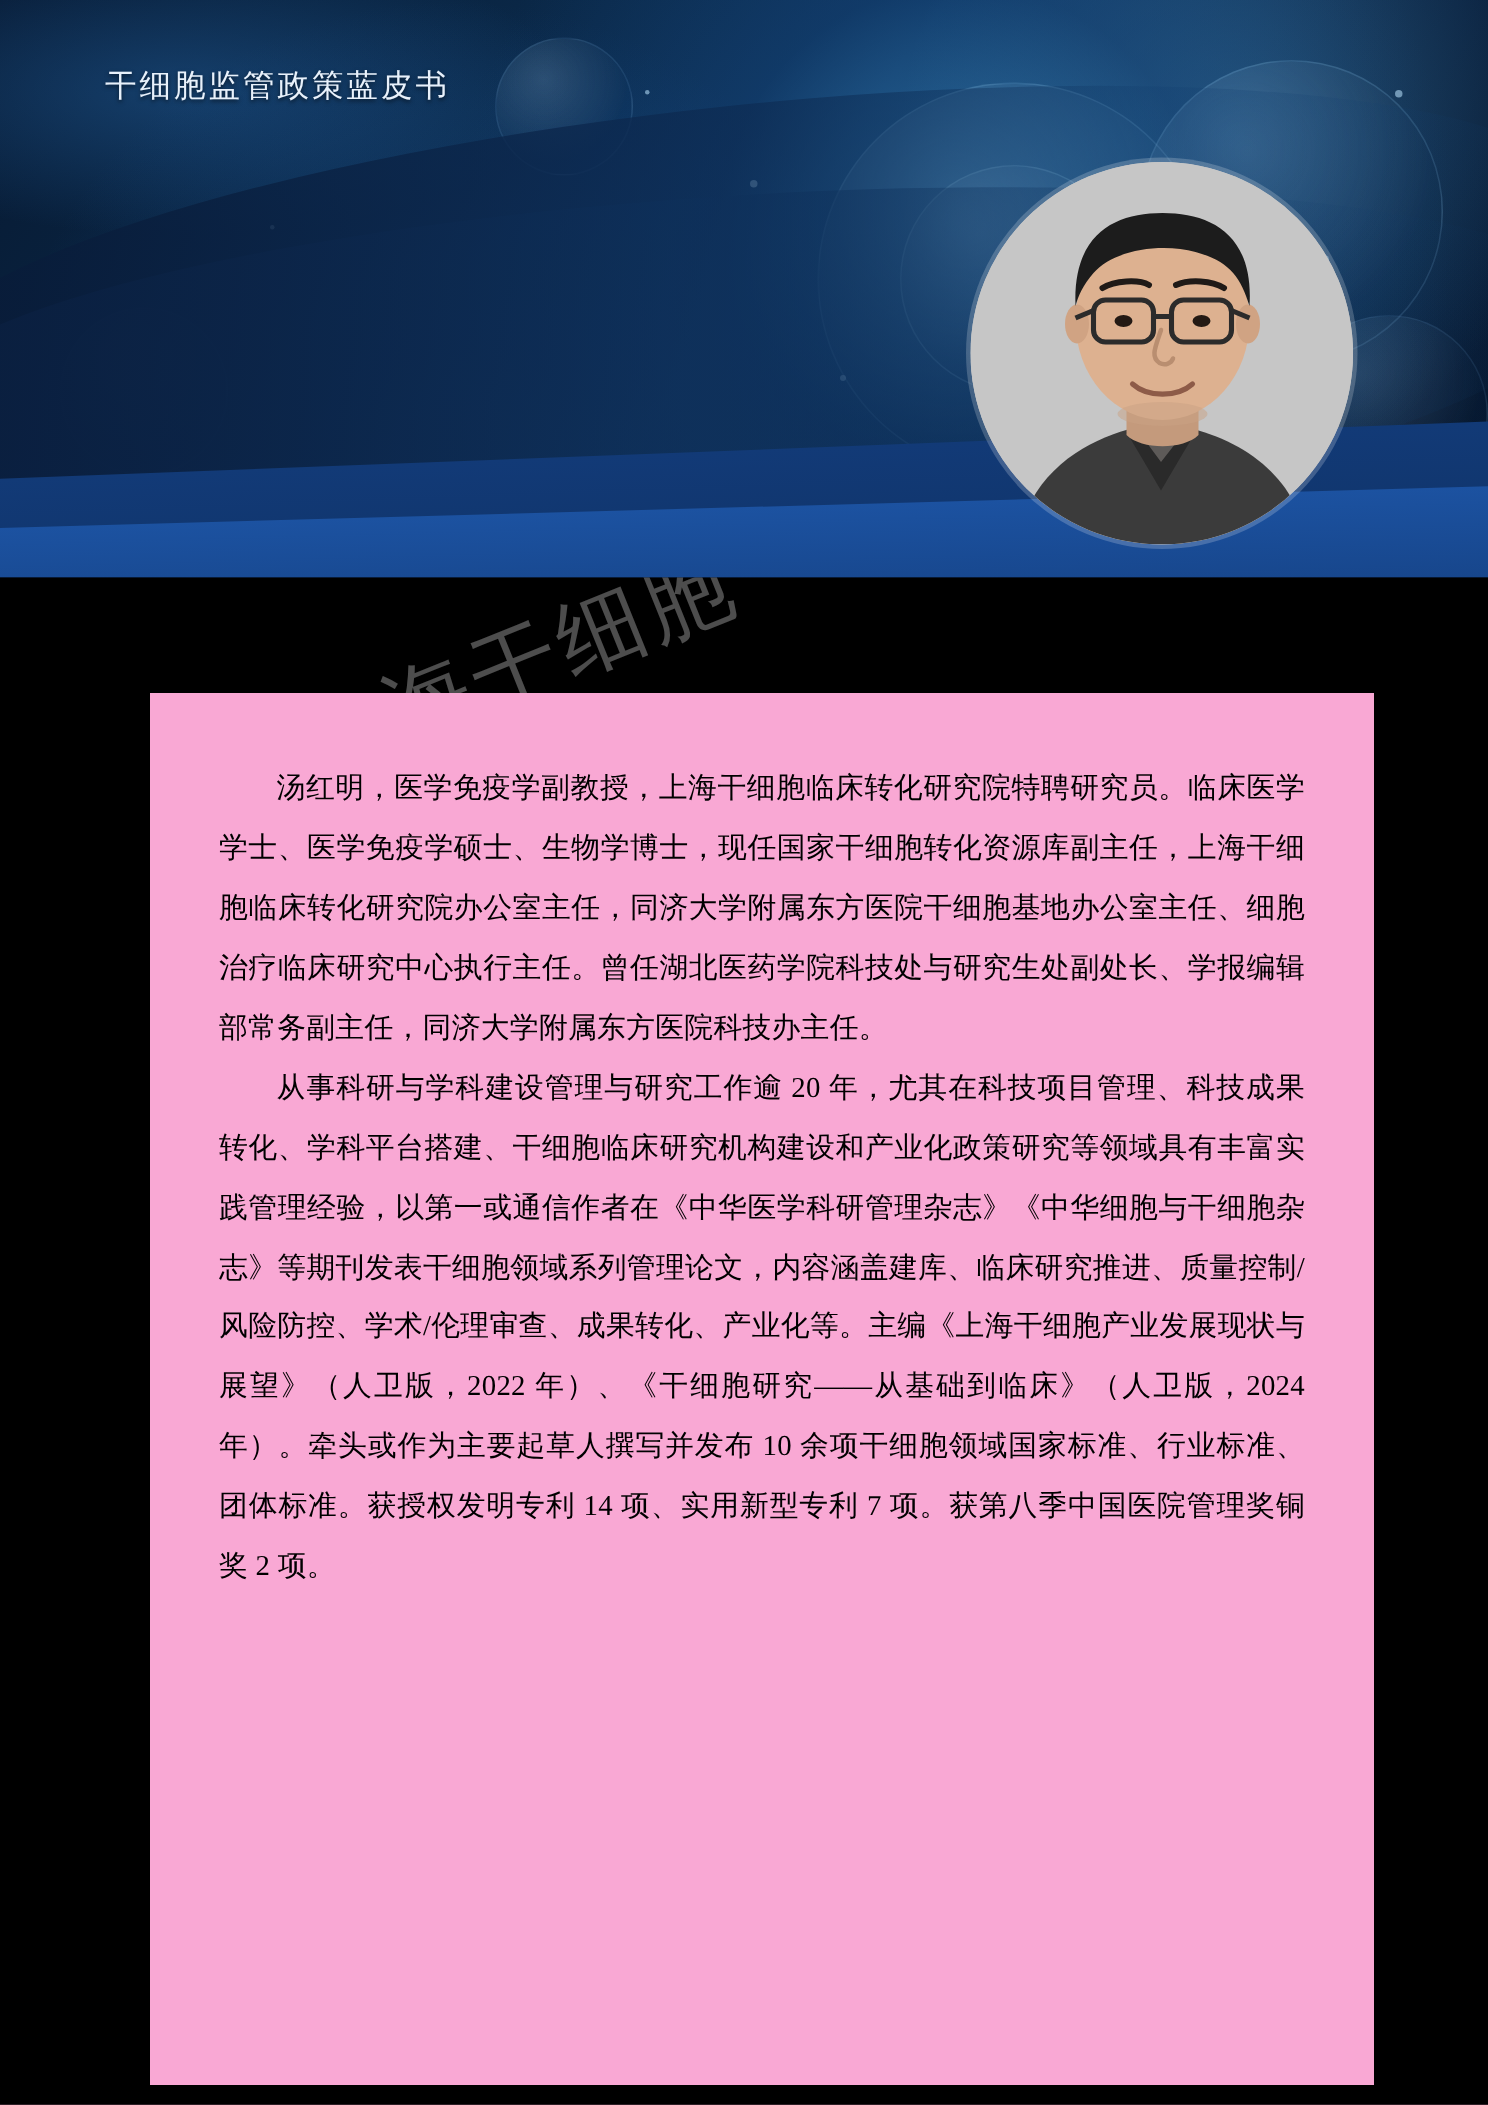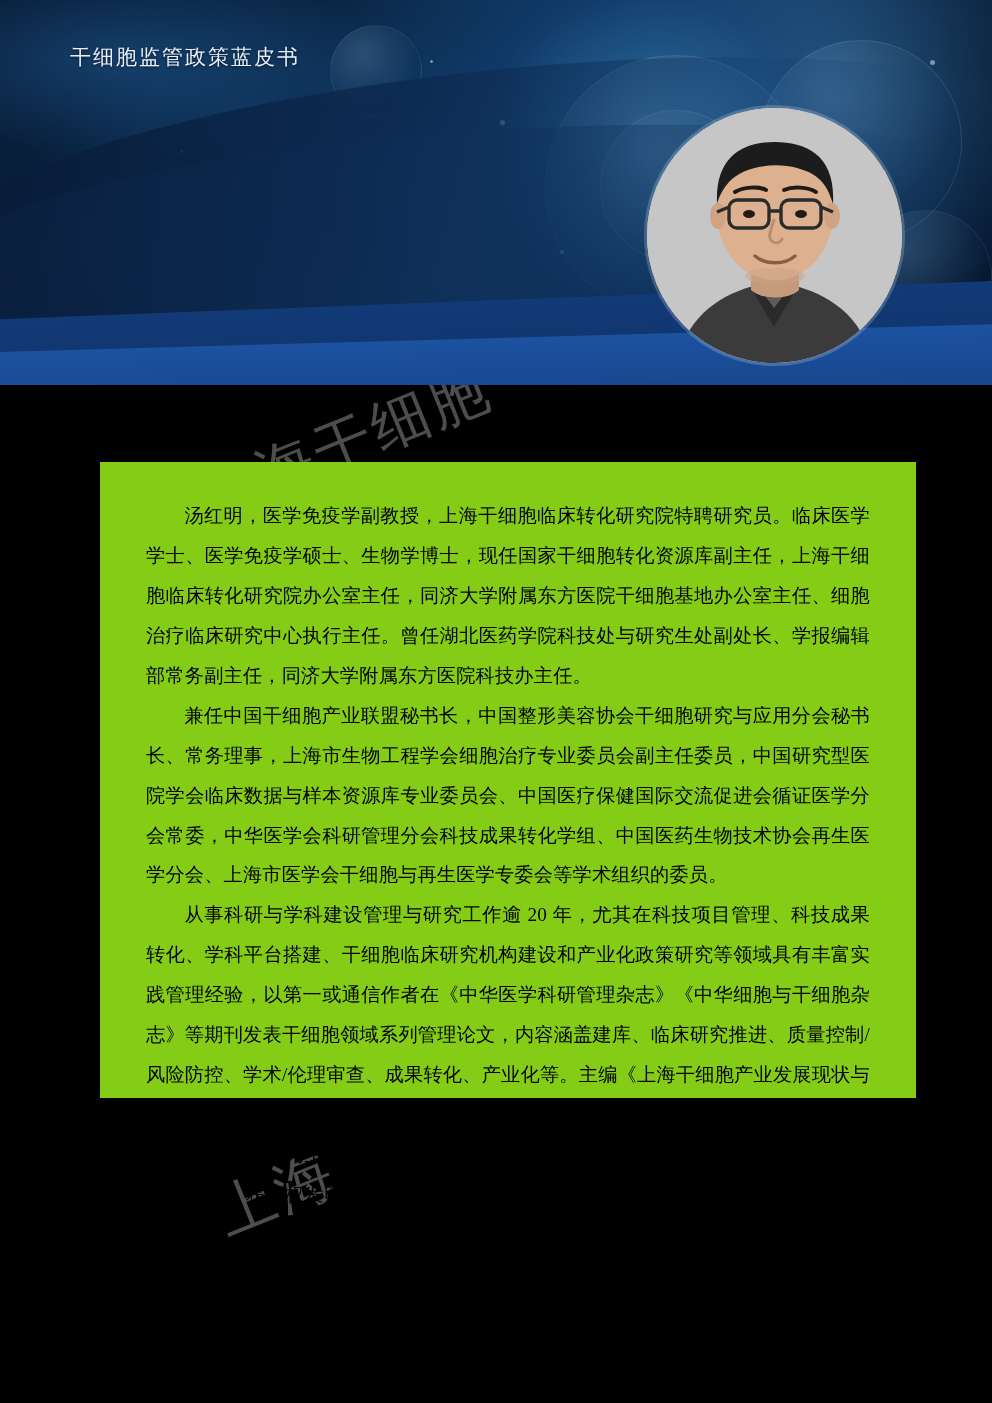--- a/index.html
+++ b/index.html
@@ -153,24 +153,24 @@
     font-weight: 500;
   }
   .wm1 { left: 190px; top: 20px; }
   .wm2 { left: 215px; top: 770px; }
 
   .text-card {
     position: absolute;
     left: 100px;
     top: 77px;
     width: 816px;
-    height: 636px;
-    background: #84cc16;
+    height: 928px;
+    background: #f9a8d4;
     box-sizing: border-box;
-    padding: 34px 46px 20px 46px;
+    padding: 44px 46px 20px 46px;
   }
   .para {
     margin: 0 0 0 0;
     text-indent: 2em;
     font-size: 19.2px;
     line-height: 2.08;
     text-align: justify;
     letter-spacing: 0.2px;
     color: #000;
   }
@@ -242,16 +242,15 @@
     </svg>
   </div>
 </div>
 
 <div class="page-area">
   <div class="watermark wm1">上海干细胞</div>
   <div class="watermark wm2">上海</div>
 
   <div class="text-card">
     <p class="para">汤红明，医学免疫学副教授，上海干细胞临床转化研究院特聘研究员。临床医学学士、医学免疫学硕士、生物学博士，现任国家干细胞转化资源库副主任，上海干细胞临床转化研究院办公室主任，同济大学附属东方医院干细胞基地办公室主任、细胞治疗临床研究中心执行主任。曾任湖北医药学院科技处与研究生处副处长、学报编辑部常务副主任，同济大学附属东方医院科技办主任。</p>
-    <p class="para">兼任中国干细胞产业联盟秘书长，中国整形美容协会干细胞研究与应用分会秘书长、常务理事，上海市生物工程学会细胞治疗专业委员会副主任委员，中国研究型医院学会临床数据与样本资源库专业委员会、中国医疗保健国际交流促进会循证医学分会常委，中华医学会科研管理分会科技成果转化学组、中国医药生物技术协会再生医学分会、上海市医学会干细胞与再生医学专委会等学术组织的委员。</p>
     <p class="para">从事科研与学科建设管理与研究工作逾 20 年，尤其在科技项目管理、科技成果转化、学科平台搭建、干细胞临床研究机构建设和产业化政策研究等领域具有丰富实践管理经验，以第一或通信作者在《中华医学科研管理杂志》《中华细胞与干细胞杂志》等期刊发表干细胞领域系列管理论文，内容涵盖建库、临床研究推进、质量控制/风险防控、学术/伦理审查、成果转化、产业化等。主编《上海干细胞产业发展现状与展望》（人卫版，2022 年）、《干细胞研究——从基础到临床》（人卫版，2024 年）。牵头或作为主要起草人撰写并发布 10 余项干细胞领域国家标准、行业标准、团体标准。获授权发明专利 14 项、实用新型专利 7 项。获第八季中国医院管理奖铜奖 2 项。</p>
   </div>
 </div>
 
 </body></html>

